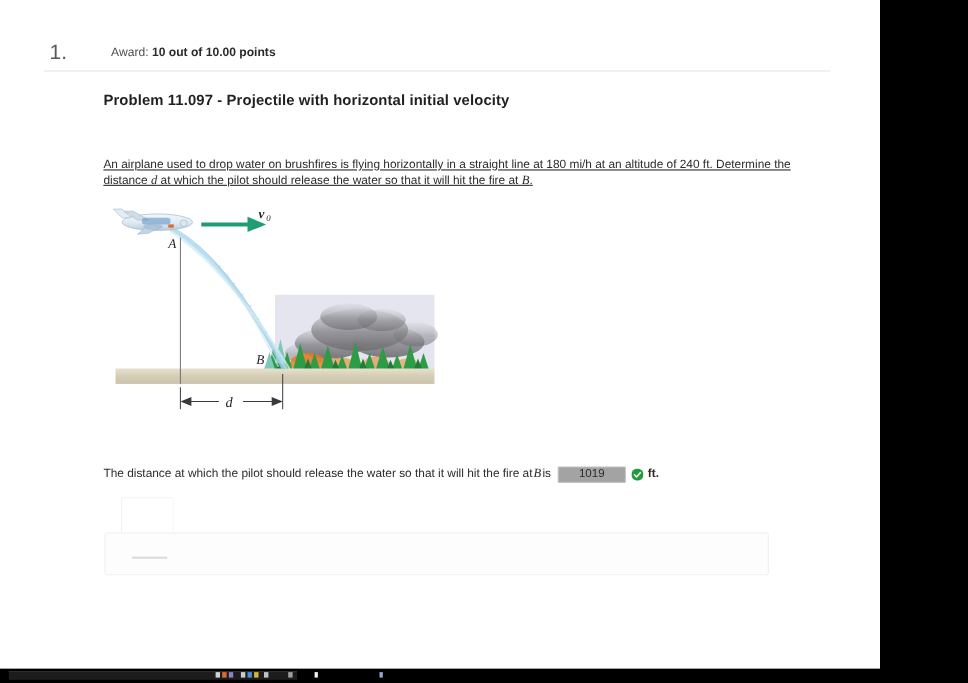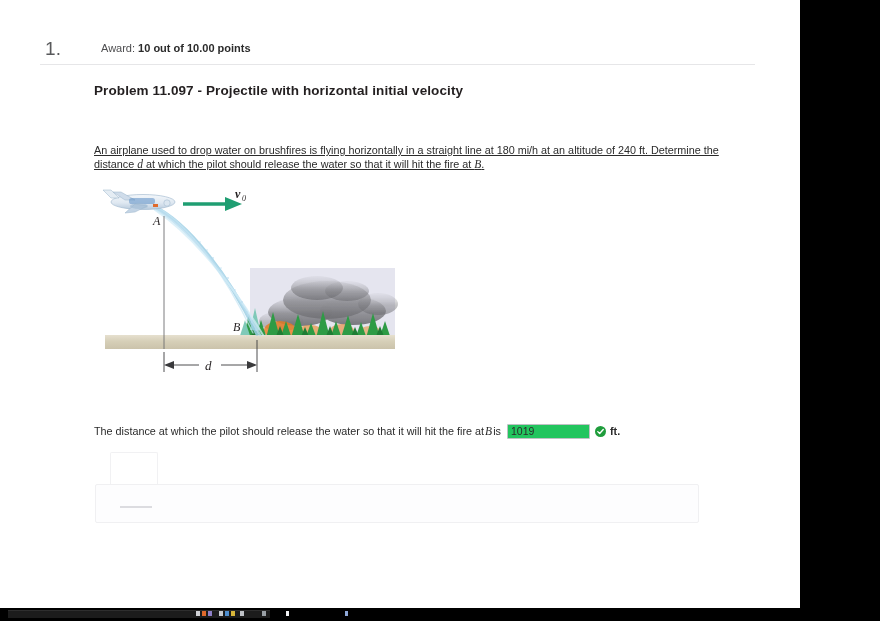--- a/index.html
+++ b/index.html
@@ -121,29 +121,29 @@
     white-space: nowrap;
     margin-top: 40px;
   }
   .answer-row i {
     font-family: "Liberation Serif", serif;
     font-style: italic;
     font-size: 11.5px;
     padding: 0 1px;
   }
   .answer-input {
-    width: 83px;
+    width: 62px;
     height: 15px;
     margin: 0 5px 0 6px;
     border: 1px solid #bfc1c4;
-    background: #22c55e;
+    background: #a3a3a3;
     font-family: "Liberation Sans", sans-serif;
     font-size: 10.5px;
     color: #2b2b2b;
-    text-align: left;
+    text-align: center;
     padding: 0 3px;
     box-sizing: border-box;
     border-radius: 1px;
     outline: none;
   }
   .check-icon {
     width: 11px;
     height: 11px;
     flex: 0 0 11px;
     margin-right: 4px;

